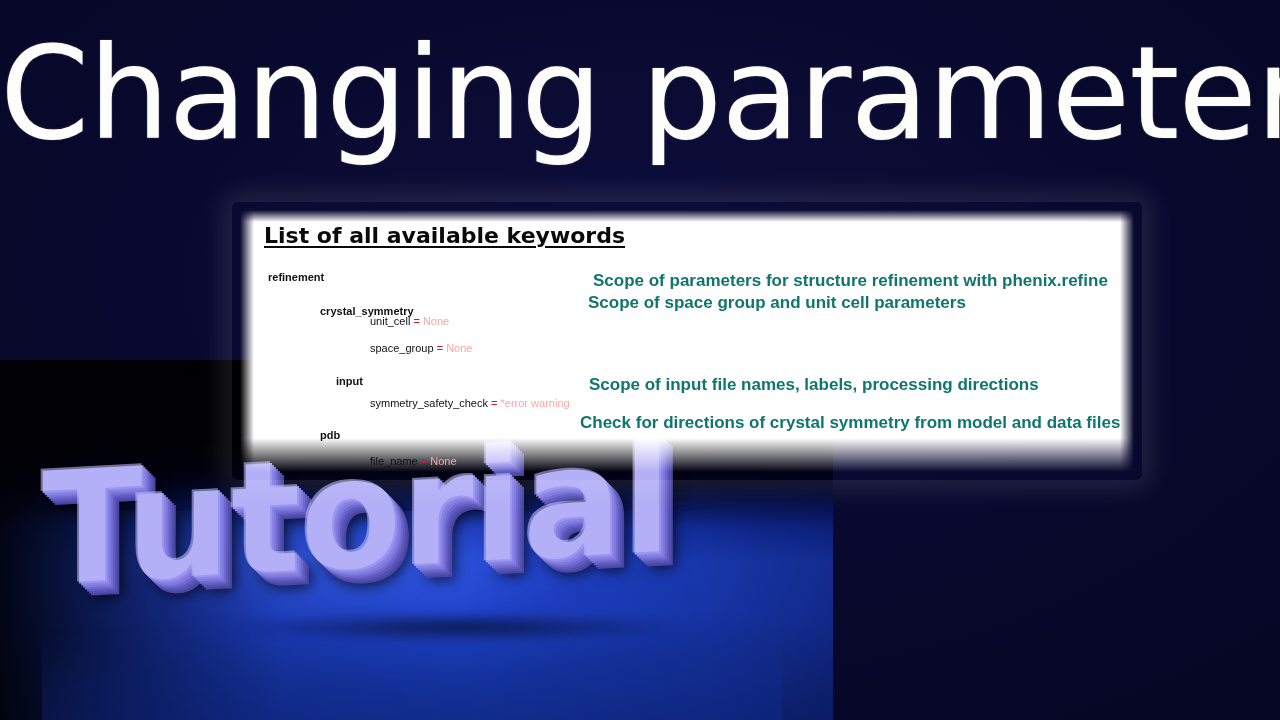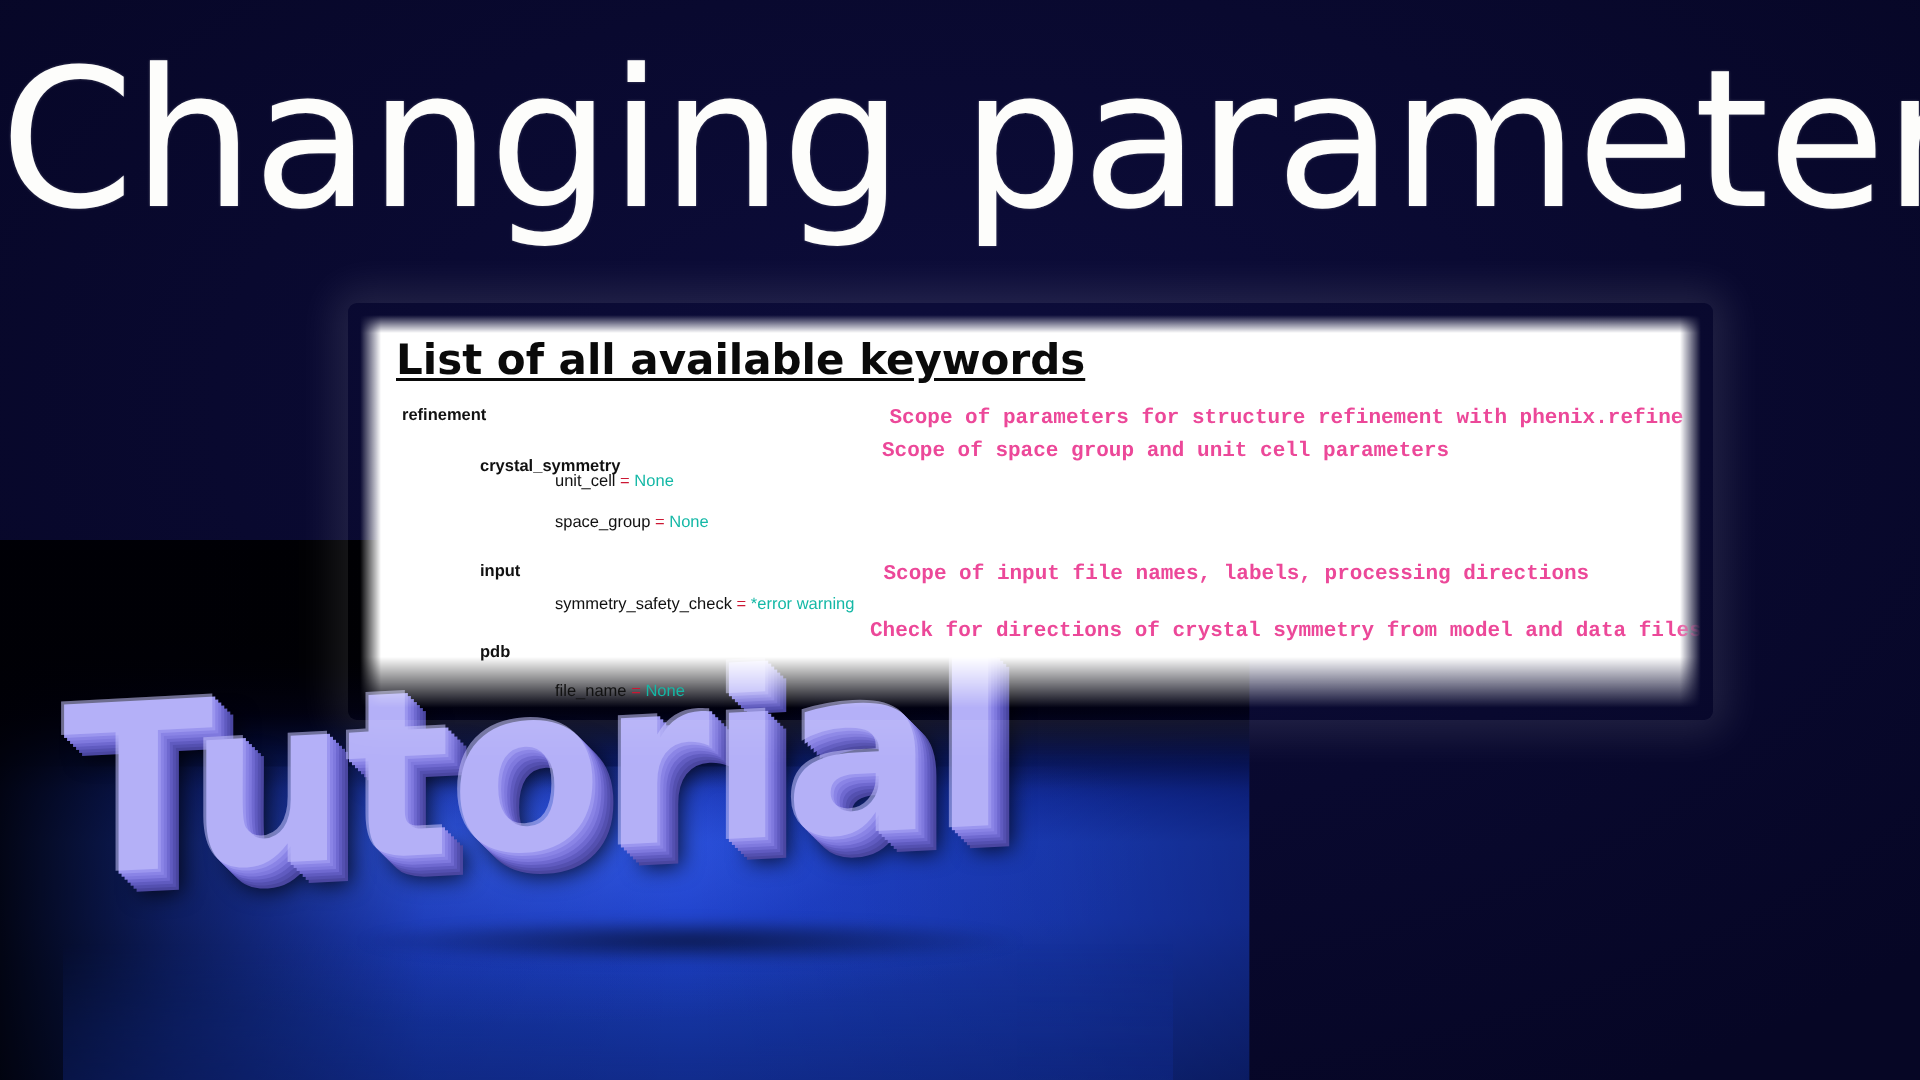--- a/index.html
+++ b/index.html
@@ -200,46 +200,46 @@
       linear-gradient(to bottom, transparent 0px, #000 14px, #000 calc(100% - 8px), rgba(0,0,0,0.25) 100%);
     mask-composite: intersect;
   }
 
   .panel-heading {
     position: absolute;
     left: 24px;
     top: 13px;
     font-family: "DejaVu Sans", sans-serif;
     font-weight: 700;
-    font-size: 28px;
+    font-size: 22px;
     color: #0a0a0a;
     text-decoration: underline;
     text-underline-offset: 3px;
     white-space: nowrap;
   }
 
   .kw {
     position: absolute;
     font-family: Liberation Sans, sans-serif;
     font-size: 11px;
     line-height: 1;
     white-space: pre;
     color: #111111;
   }
   .kw.bold { font-weight: 700; }
-  .kw .val { color: #14b8a6; }
+  .kw .val { color: #fca5a5; }
   .kw .eq  { color: #cc1733; }
   .desc {
     position: absolute;
-    font-family: Liberation Mono, monospace;
-    font-size: 14px;
+    font-family: Liberation Sans, sans-serif;
+    font-size: 17px;
     font-weight: 700;
     line-height: 1;
     white-space: pre;
-    color: #ec4899;
+    color: #0f766e;
   }
 
   
   .panel-glow {
     position: absolute;
     left: 232px;
     top: 202px;
     width: 910px;
     height: 278px;
     border-radius: 6px;
@@ -280,21 +280,21 @@
     <div class="panel-sheet"></div>
     <div class="panel-content">
       <div class="panel-heading">List of all available keywords</div>
       <div id="rows">
           <div class="kw bold" style="left: 28px; top: 62px;"><span>refinement</span></div>
           <div class="desc" style="top: 62px; left: 353px;">Scope of parameters for structure refinement with phenix.refine</div>
           <div class="kw bold" style="left: 80px; top: 96px;"><span>crystal_symmetry</span></div>
           <div class="desc" style="top: 84px; left: 348px;">Scope of space group and unit cell parameters</div>
           <div class="kw" style="left: 130px; top: 106px;"><span>unit_cell</span><span class="eq"> = </span><span class="val">None</span></div>
           <div class="kw" style="left: 130px; top: 133px;"><span>space_group</span><span class="eq"> = </span><span class="val">None</span></div>
-          <div class="kw bold" style="left: 80px; top: 166px; text-align: center;"><span>input</span></div>
+          <div class="kw bold" style="left: 96px; top: 166px; text-align: center;"><span>input</span></div>
           <div class="desc" style="top: 166px; left: 349px;">Scope of input file names, labels, processing directions</div>
           <div class="kw" style="left: 130px; top: 188px;"><span>symmetry_safety_check</span><span class="eq"> = </span><span class="val">*error warning</span></div>
           <div class="desc" style="top: 204px; left: 340px;">Check for directions of crystal symmetry from model and data files</div>
           <div class="kw bold" style="left: 80px; top: 220px;"><span>pdb</span></div>
           <div class="kw" style="left: 130px; top: 246px;"><span>file_name</span><span class="eq"> = </span><span class="val">None</span></div>
           <div class="desc" style="top: 246px; left: 341px; margin-top: 32px;">Model file(s) name (PDB)</div>
         </div>
     </div>
   </div>
 

